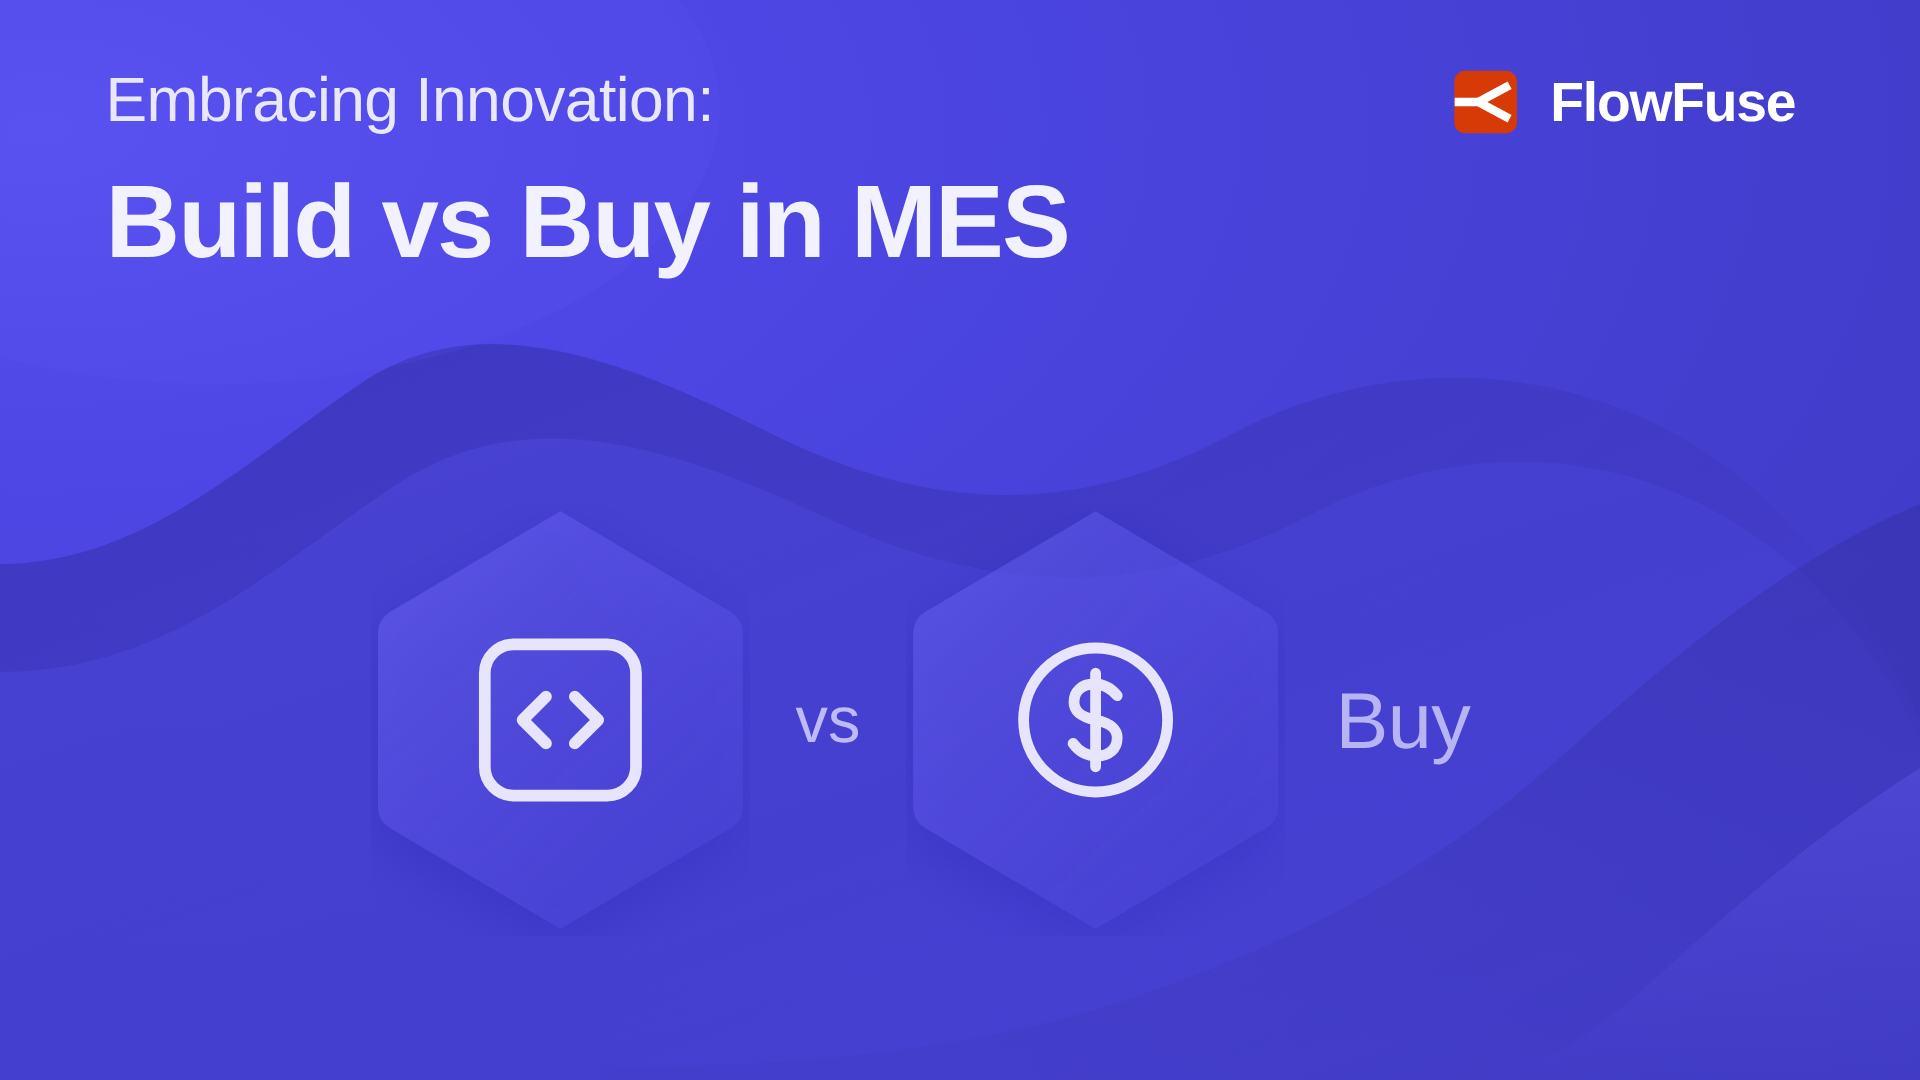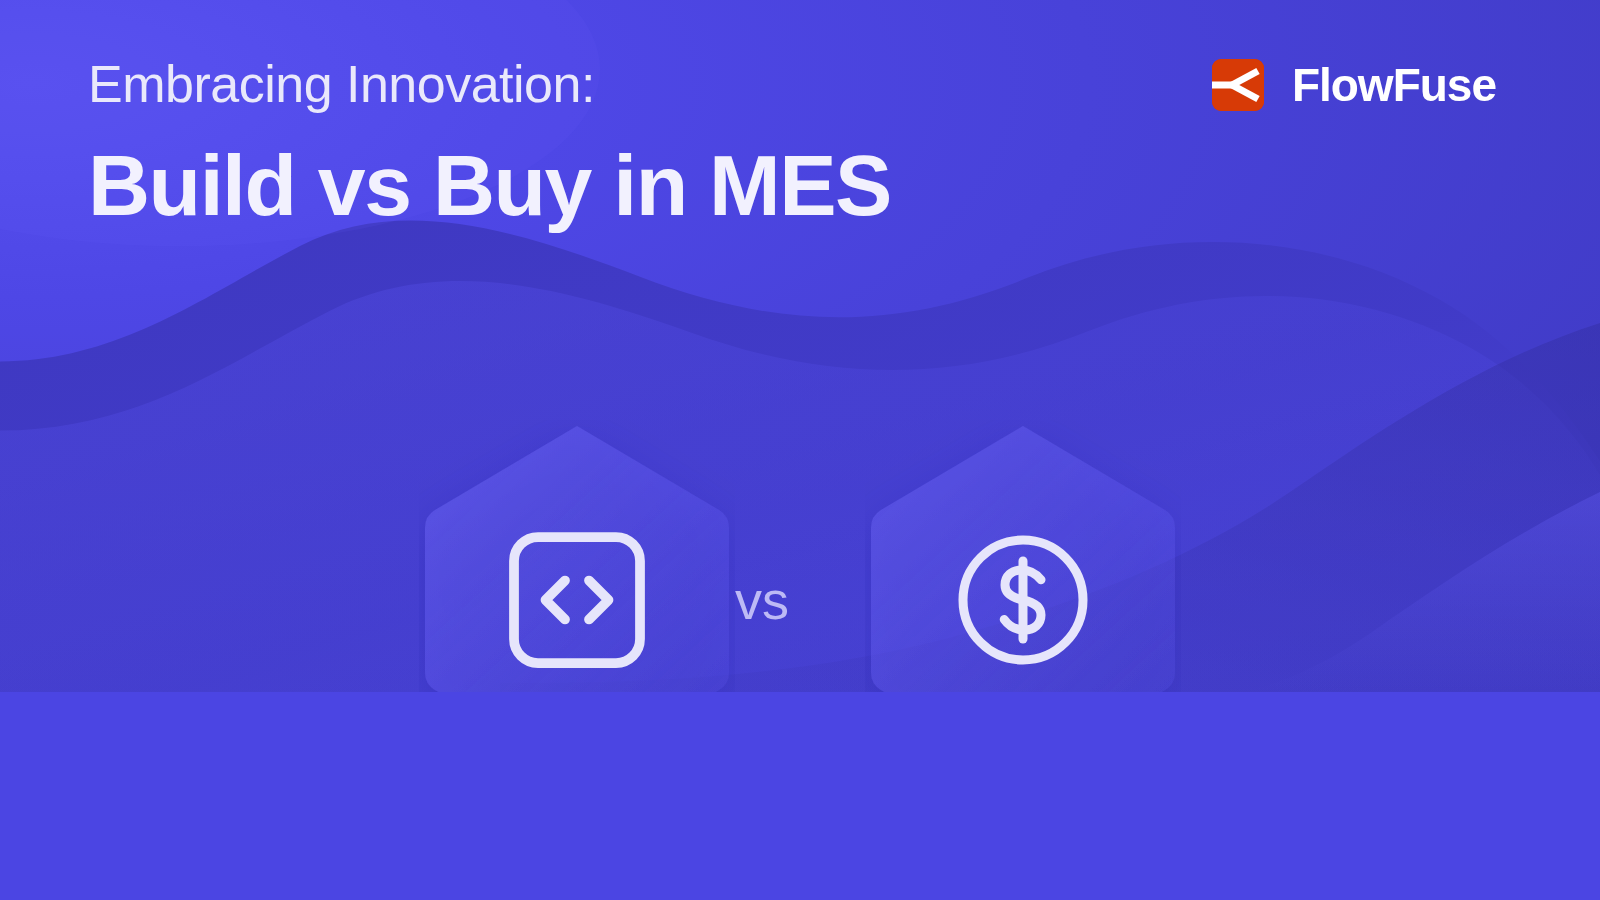--- a/index.html
+++ b/index.html
@@ -7,21 +7,21 @@
 
   html, body {
     width:1600px; height:900px;
     overflow:hidden;
     background:#4b45e3;
     font-family:"Liberation Sans", sans-serif;
   }
 
   .canvas {
     position:relative;
-    width:1600px; height:692px;
+    width:1600px; height:900px;
     overflow:hidden;
     background:
       radial-gradient(120% 110% at 2% 12%, #5750ef 0%, #4e47e6 28%, #4842d9 55%, #3f3ac3 100%),
       linear-gradient(110deg, #4e48e8 0%, #4741d4 45%, #3b36b4 100%);
   }
 
   
   .waves {
     position:absolute; inset:0;
     width:100%; height:100%;
@@ -108,21 +108,21 @@
   .side-label.left  { text-align:right; padding-right:42px; }
   .side-label.right { text-align:left;  padding-left:42px; }
 
   .vs-label {
     font-size:54px;
     font-weight:400;
     color:#bdbaf5;
     letter-spacing:0px;
     line-height:1;
     width:130px;
-    text-align:left;
+    text-align:center;
     user-select:none;
   }
 
   
   .hex {
     position:relative;
     width:316px; height:360px;
     flex:none;
     display:flex;
     align-items:center;
@@ -257,15 +257,16 @@
         <svg viewBox="0 0 100 100" fill="none" stroke="#e6e5fb" stroke-width="6" stroke-linecap="round" stroke-linejoin="round">
           <circle cx="50" cy="50" r="40"></circle>
           <path d="M50 24 L50 76"></path>
           <path d="M62 36.5 C58 31.5 54 30 49 30 C42.5 30 38 34 38 40
                    C38 46 43 48.5 50 50 C57 51.5 62 54 62 60
                    C62 66 57.5 70 51 70 C45.5 70 41 68 37.5 63"></path>
         </svg>
       </span>
     </div>
 
+    <div class="side-label right">Buy</div>
   </div>
 
 </div>
 
 </body></html>

